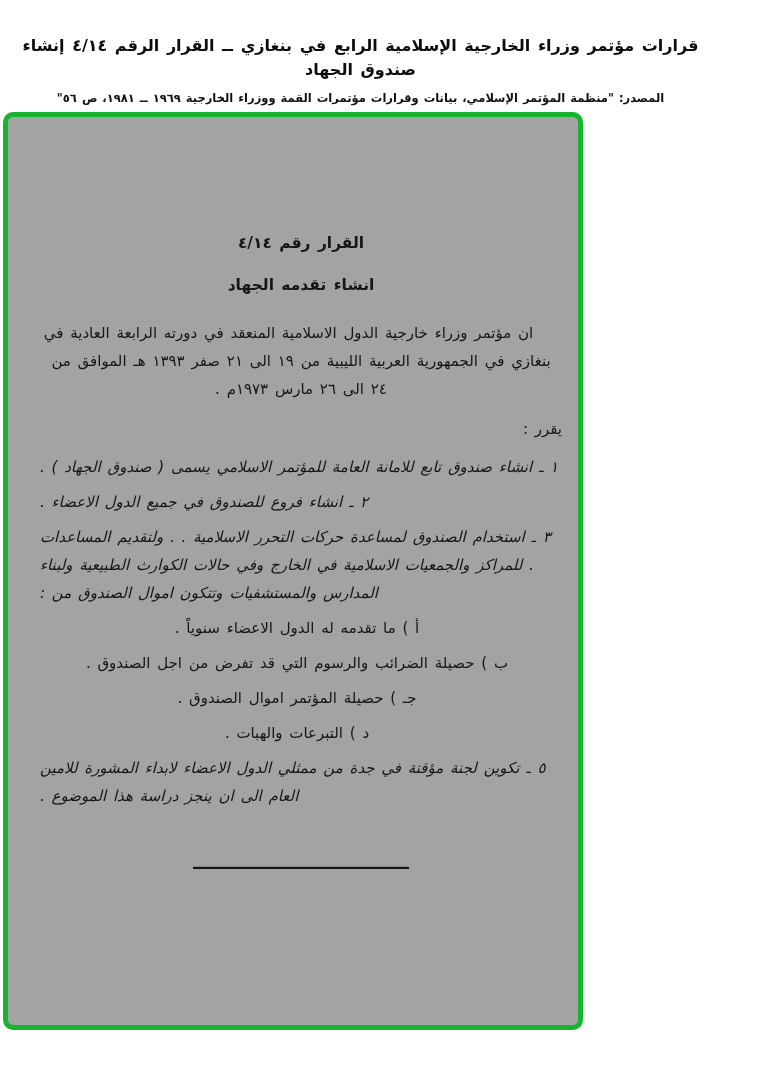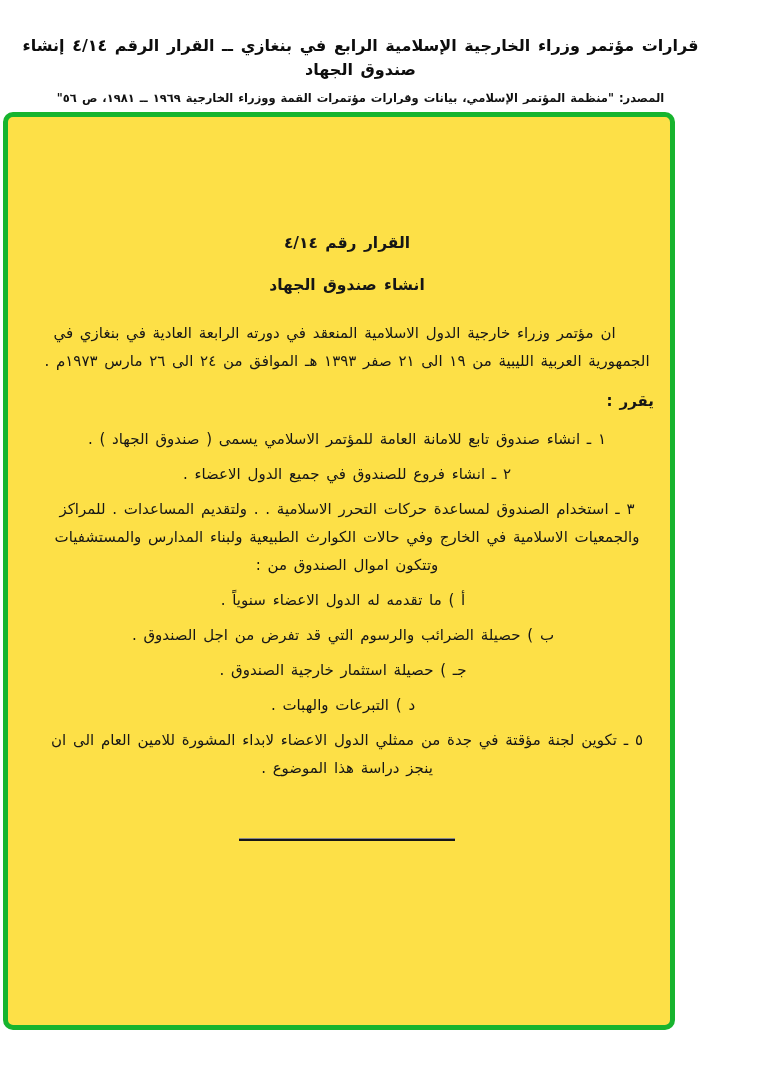--- a/index.html
+++ b/index.html
@@ -39,26 +39,26 @@
     font-size: 11.5px;
     font-weight: bold;
     color: #111111;
     word-spacing: 1px;
   }
   
   .frame {
     position: absolute;
     top: 112px;
     left: 46px;
-    width: 672px;
+    width: 580px;
     height: 918px;
     border: 5px solid #17b42e;
     border-radius: 10px;
     box-sizing: border-box;
-    background: #fde047;
+    background: #a3a3a3;
   }
   
   .doc {
     position: absolute;
     top: 0; right: 0; left: 0; bottom: 0;
     padding: 112px 16px 0 32px;
     font-size: 15px;
     line-height: 28px;
     word-spacing: 2px;
   }
@@ -74,25 +74,25 @@
     font-size: 15.5px;
     margin: 0 0 20px 0;
   }
   p.para {
     margin: 0 0 12px 0;
     text-indent: 25px;
     text-align: center;
   }
   .decides {
     margin: 2px 0 10px 0;
-    font-weight: bold;
   }
   p.clause {
     margin: 0 0 7px 0;
-    text-align: center;
+    text-align: left;
+    font-style: italic;
   }
   p.sub {
     margin: 0 0 7px 0;
     padding-right: 8px;
     text-align: center;
   }
   .end-rule {
     width: 216px;
     height: 3px;
     background: #151515;
@@ -109,38 +109,38 @@
   <header class="page-header">
     <div class="header-title">قرارات مؤتمر وزراء الخارجية الإسلامية الرابع في بنغازي  ــ  القرار الرقم ٤/١٤ إنشاء صندوق الجهاد</div>
     <div class="header-source">المصدر: "منظمة المؤتمر الإسلامي، بيانات وقرارات مؤتمرات القمة ووزراء الخارجية ١٩٦٩ ــ ١٩٨١، ص ٥٦"</div>
   </header>
 
   <div class="frame" style="border-color: rgb(23, 180, 46);">
     <div class="doc">
 
       <div class="doc-title">القرار رقم ٤/١٤</div>
 
-      <div class="doc-subtitle">انشاء صندوق الجهاد</div>
+      <div class="doc-subtitle">انشاء تقدمه الجهاد</div>
 
       <p class="para">ان مؤتمر وزراء خارجية الدول الاسلامية المنعقد في دورته الرابعة العادية في بنغازي في الجمهورية العربية الليبية من ١٩ الى ٢١ صفر ١٣٩٣ هـ الموافق من ٢٤ الى ٢٦ مارس ١٩٧٣م .</p>
 
 
       <div class="decides">يقرر :</div>
 
       <p class="clause">١ ـ انشاء صندوق تابع للامانة العامة للمؤتمر الاسلامي يسمى ( صندوق الجهاد ) .</p>
 
       <p class="clause">٢ ـ انشاء فروع للصندوق في جميع الدول الاعضاء .</p>
 
       <p class="clause">٣ ـ استخدام الصندوق لمساعدة حركات التحرر الاسلامية . . ولتقديم المساعدات . للمراكز والجمعيات الاسلامية في الخارج وفي حالات الكوارث الطبيعية ولبناء المدارس والمستشفيات وتتكون اموال الصندوق من :</p>
 
       <p class="sub">أ ) ما تقدمه له الدول الاعضاء سنوياً .</p>
 
       <p class="sub">ب ) حصيلة الضرائب والرسوم التي قد تفرض من اجل الصندوق .</p>
 
-      <p class="sub">جـ ) حصيلة استثمار خارجية الصندوق .</p>
+      <p class="sub">جـ ) حصيلة المؤتمر اموال الصندوق .</p>
 
       <p class="sub">د ) التبرعات والهبات .</p>
 
 
       <p class="clause">٥ ـ تكوين لجنة مؤقتة في جدة من ممثلي الدول الاعضاء لابداء المشورة للامين العام الى ان ينجز دراسة هذا الموضوع .</p>
 
       <div class="end-rule"></div>
 
     </div>
   </div>

